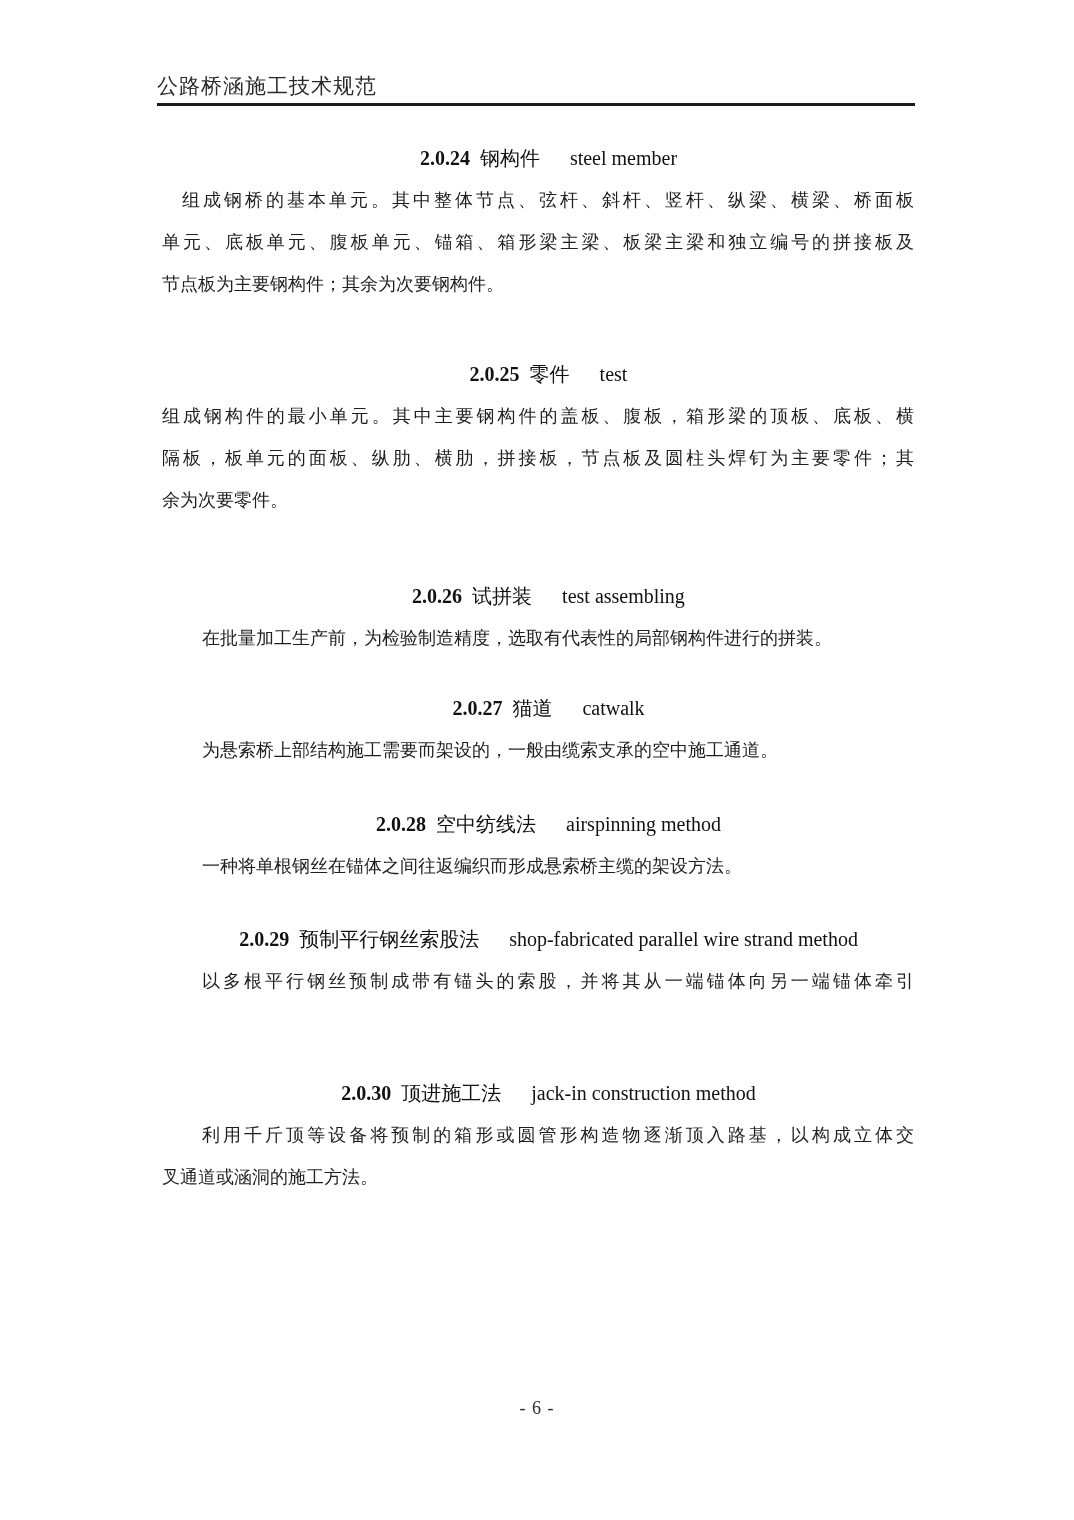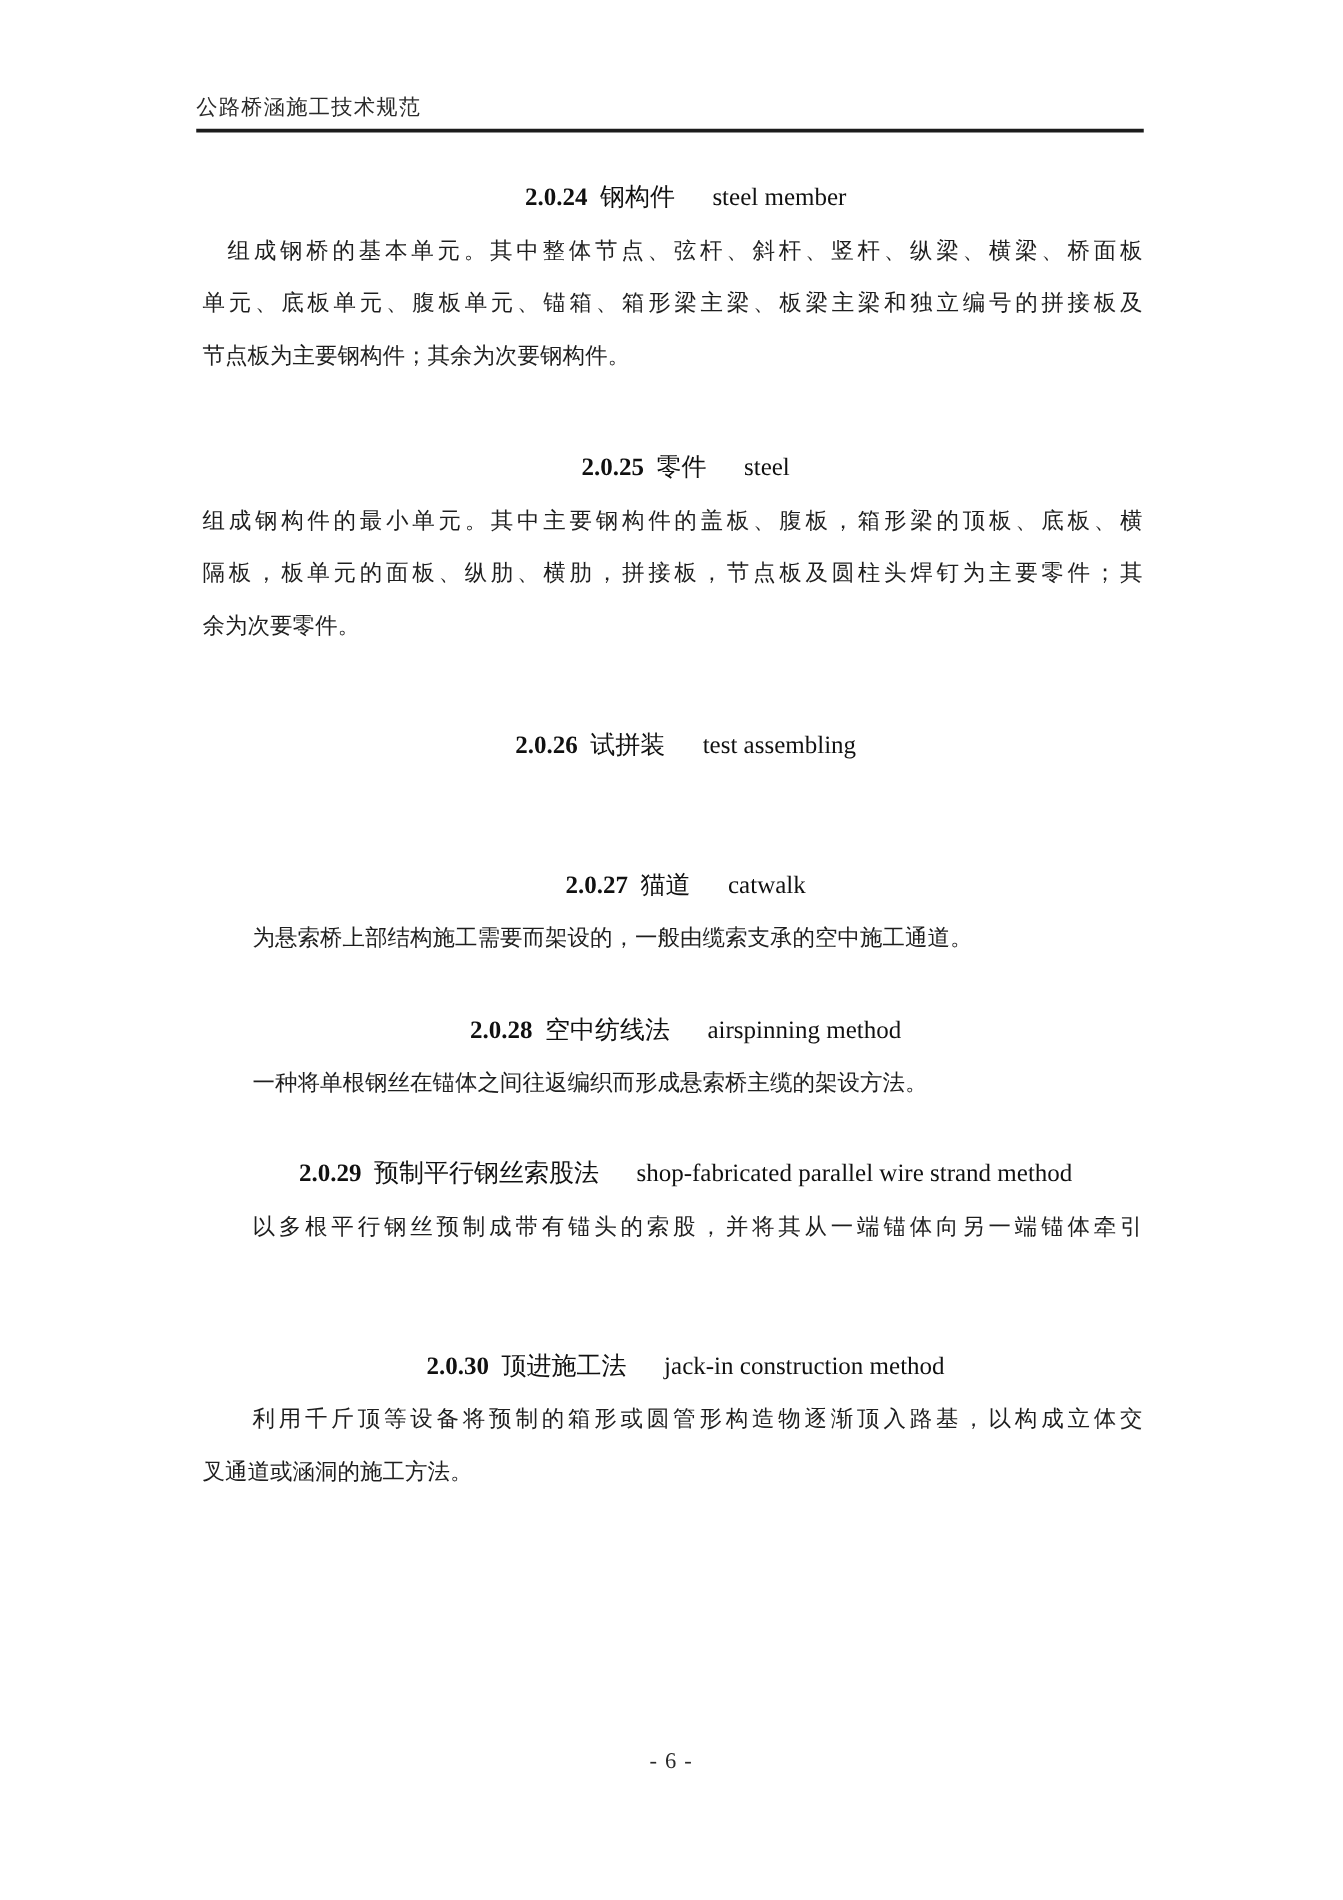--- a/index.html
+++ b/index.html
@@ -11,21 +11,21 @@
     color:#1e1e1e;
     overflow:hidden;
     margin:0 auto;
   }
 
   
   .running-head {
     position:absolute;
     left:157px; top:76px;
     width:758px;
-    font-size:17px;
+    font-size:21px;
     line-height:20px;
     padding-bottom:7px;
     border-bottom:3px solid #1c1c1c;
     letter-spacing:1px;
     color:#2a2a2a;
   }
 
   
   .section { position:absolute; left:162px; width:752px; }
   .section:nth-of-type(1){ top:137px; }
@@ -88,29 +88,32 @@
   <main id="sections">
       <section class="section">
         <div class="sec-head"><span class="sec-num">2.0.24</span><span class="sec-term">钢构件</span><span class="sec-eng">steel member</span></div>
         <div class="sec-body">
           <div class="bline first">组成钢桥的基本单元。其中整体节点、弦杆、斜杆、竖杆、纵梁、横梁、桥面板</div>
           <div class="bline">单元、底板单元、腹板单元、锚箱、箱形梁主梁、板梁主梁和独立编号的拼接板及</div>
           <div class="bline last">节点板为主要钢构件；其余为次要钢构件。</div>
         </div>
       </section>
       <section class="section">
-        <div class="sec-head"><span class="sec-num">2.0.25</span><span class="sec-term">零件</span><span class="sec-eng">steel</span></div>
+        <div class="sec-head"><span class="sec-num">2.0.25</span><span class="sec-term">零件</span><span class="sec-eng">test</span></div>
         <div class="sec-body">
           <div class="bline first">组成钢构件的最小单元。其中主要钢构件的盖板、腹板，箱形梁的顶板、底板、横</div>
           <div class="bline">隔板，板单元的面板、纵肋、横肋，拼接板，节点板及圆柱头焊钉为主要零件；其</div>
           <div class="bline last">余为次要零件。</div>
         </div>
       </section>
       <section class="section">
         <div class="sec-head"><span class="sec-num">2.0.26</span><span class="sec-term">试拼装</span><span class="sec-eng">test assembling</span></div>
+        <div class="sec-body">
+          <div class="bline first last">在批量加工生产前，为检验制造精度，选取有代表性的局部钢构件进行的拼装。</div>
+        </div>
       </section>
       <section class="section">
         <div class="sec-head"><span class="sec-num">2.0.27</span><span class="sec-term">猫道</span><span class="sec-eng">catwalk</span></div>
         <div class="sec-body">
           <div class="bline first last">为悬索桥上部结构施工需要而架设的，一般由缆索支承的空中施工通道。</div>
         </div>
       </section>
       <section class="section">
         <div class="sec-head"><span class="sec-num">2.0.28</span><span class="sec-term">空中纺线法</span><span class="sec-eng">airspinning method</span></div>
         <div class="sec-body">

